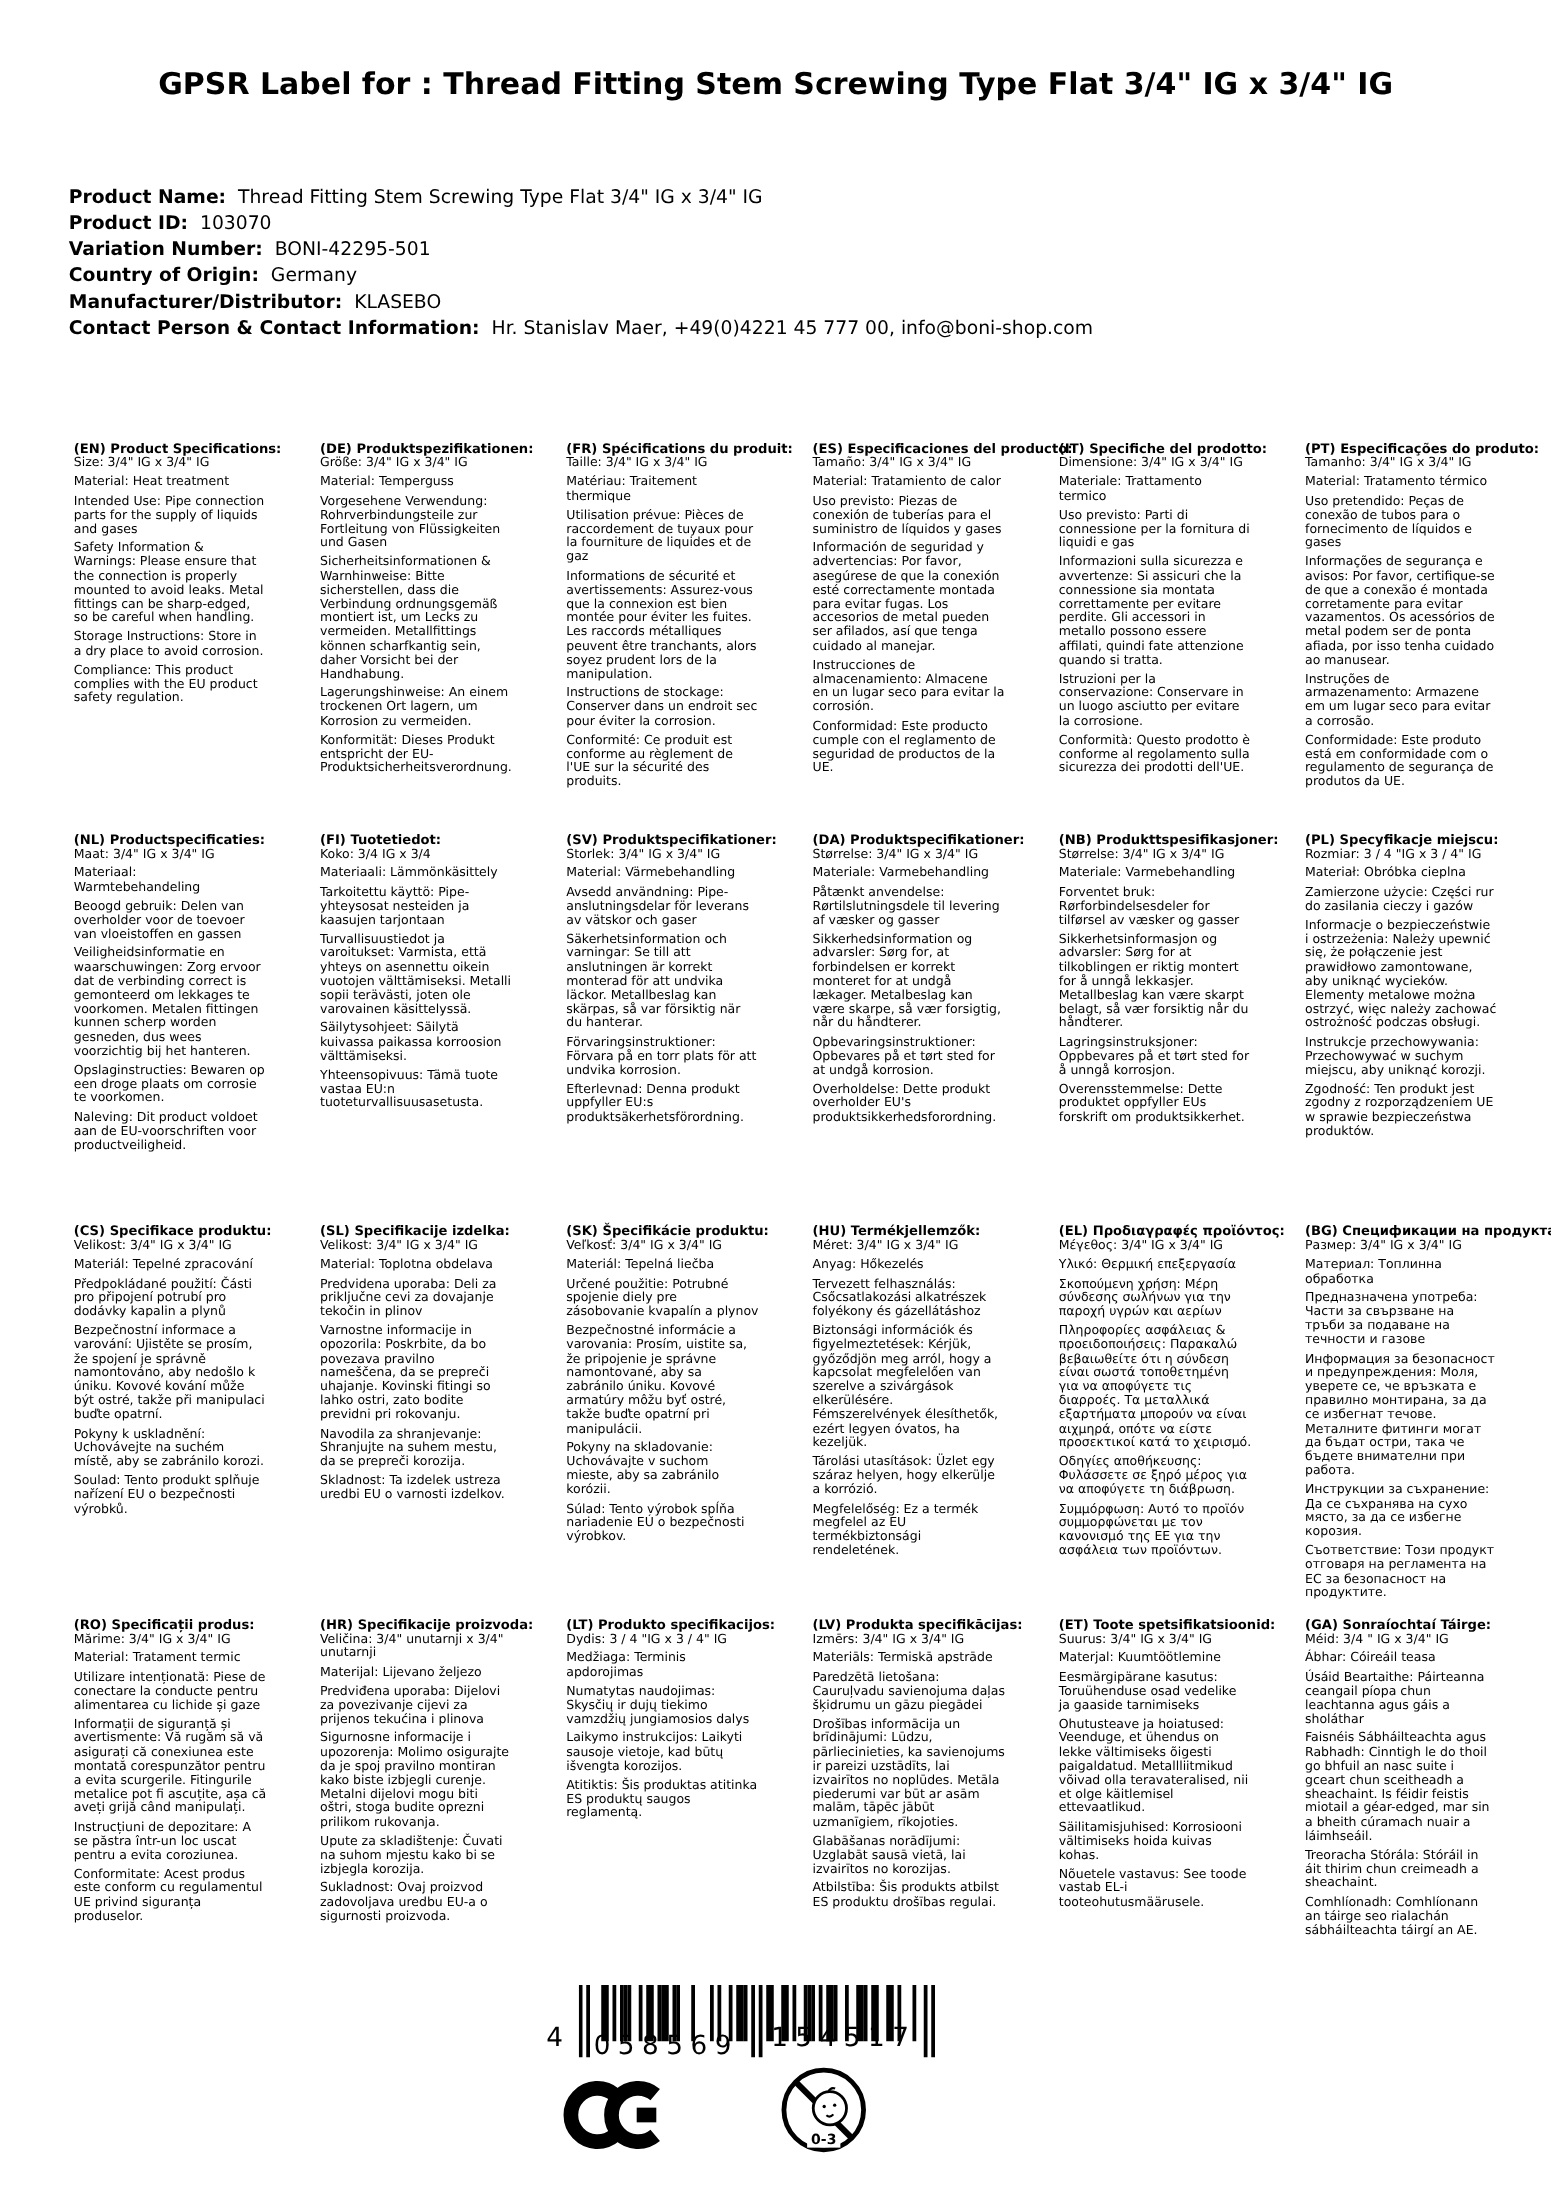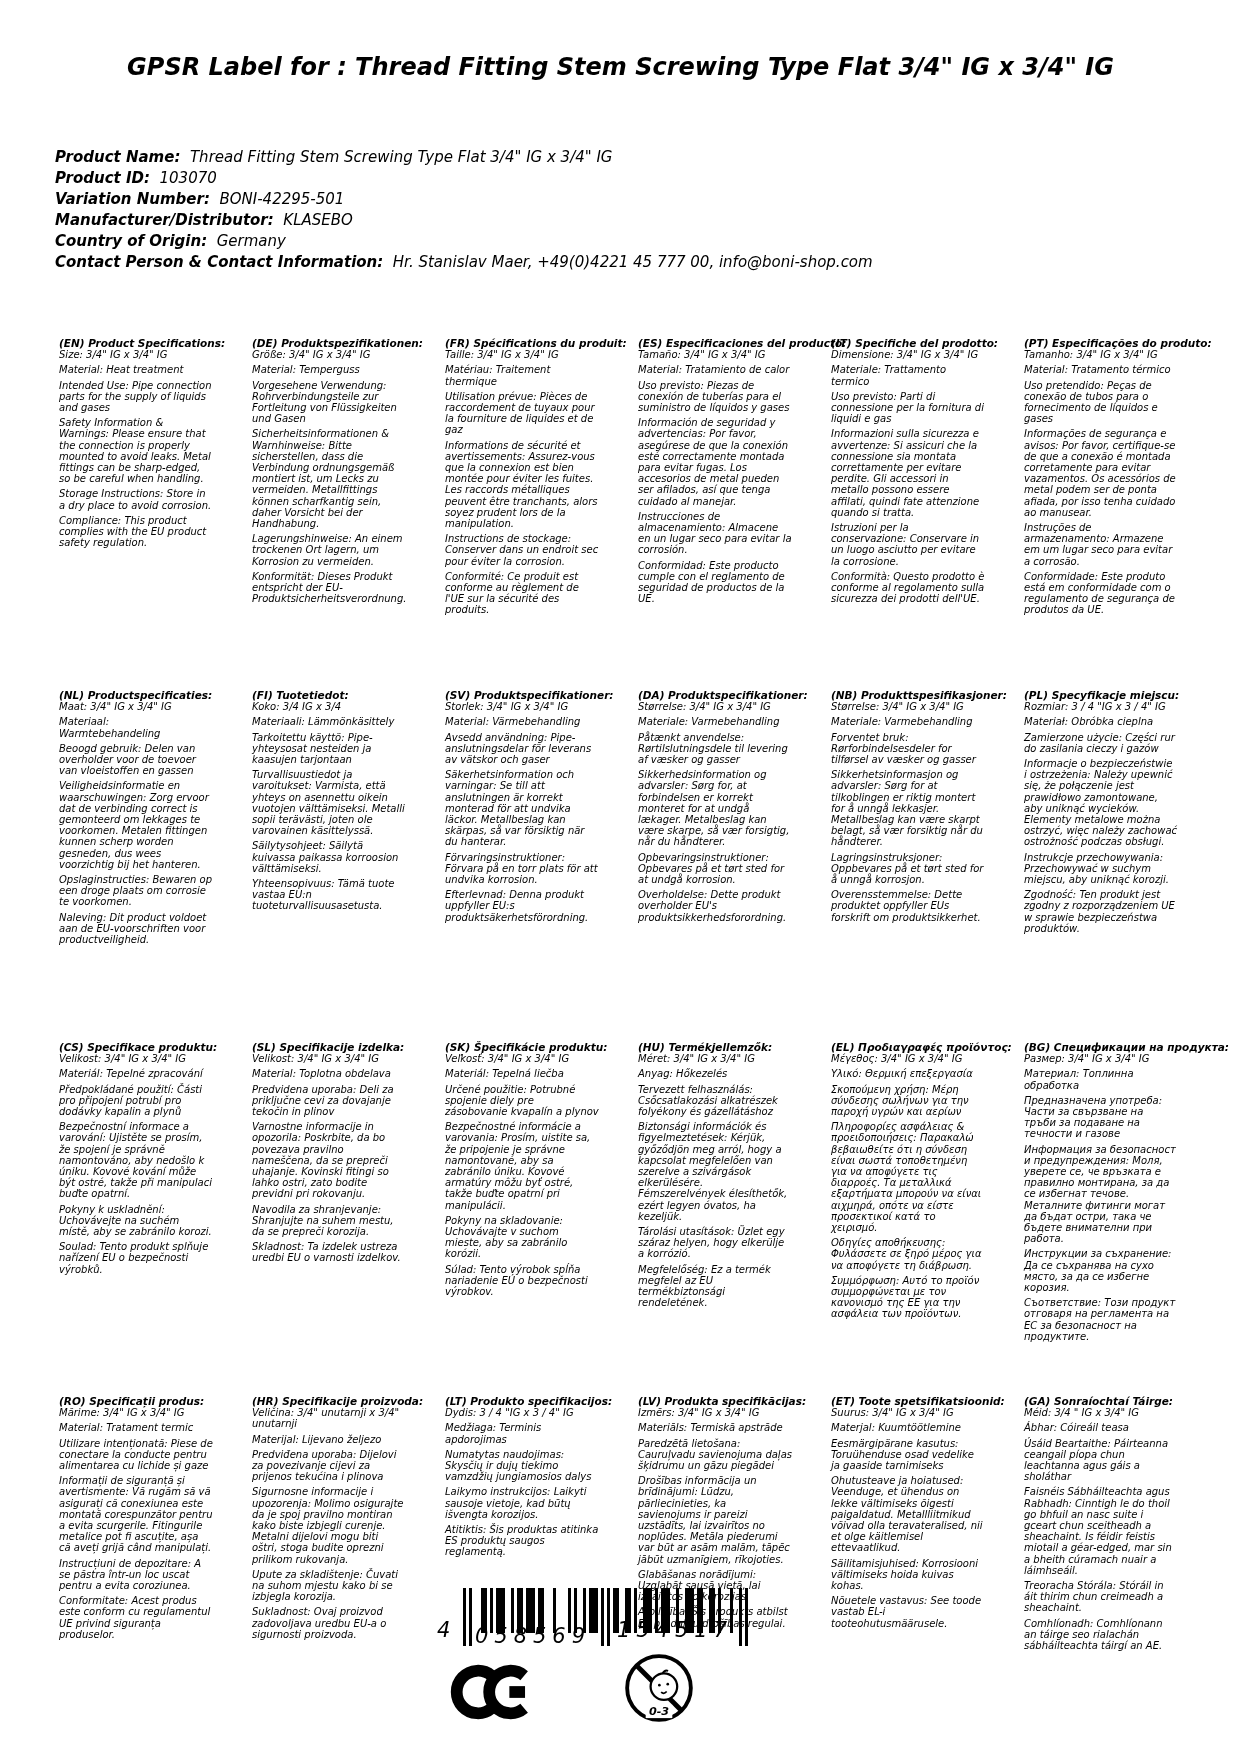--- a/index.html
+++ b/index.html
@@ -1,27 +1,27 @@
 <!DOCTYPE html>
 <html><head>
 <meta charset="utf-8">
 <style>
   * { margin:0; padding:0; box-sizing:border-box; }
   html,body { background:#fff; color:#000; font-family:"DejaVu Sans", sans-serif; }
-  .page { position:relative; width:1241px; height:1754px; background:#fff; overflow:hidden;font-style:italic; }
+  .page { position:relative; width:1241px; height:1754px; background:#fff; overflow:hidden; }
 
   .title { position:absolute; top:50px; left:0; width:100%; text-align:center; }
   .title-inner { display:inline-block; max-width:1000px; font-size:24px; font-weight:bold; line-height:34px; }
 
   .product-info { position:absolute; top:147px; left:55px; font-size:15px; line-height:21px; }
   .pi-label { font-weight:bold; }
 
-  .spec-grid { position:absolute; top:338px; left:59px;
+  .spec-grid { position:absolute; top:354px; left:59px;
     display:grid; grid-template-columns:repeat(6,154px); column-gap:43px;
-    grid-template-rows:313px 313px 315px auto;gap:39px; }
+    grid-template-rows:313px 313px 315px auto; }
   .spec-block { font-size:10px; line-height:11.2px; }
   .spec-heading { font-weight:bold; font-size:10.5px; white-space:nowrap; }
   .spec-par { margin:0 0 4px 0; }
 
   .barcode-wrap { position:absolute; top:1588px; left:437px; width:330px; height:70px; }
   .barcode-bars { position:absolute; left:26px; top:0; }
   .barcode-bars rect { fill:#000; }
   .bc-digit { position:absolute; font-size:21px; color:#000; }
   .bc-first { left:0; top:30px; }
   .bc-left  { left:96px; top:16px; transform:translateX(-50%); letter-spacing:6px;margin-top:20px; }
@@ -36,22 +36,22 @@
 <div class="page">
 
   <div class="title">
     <div class="title-inner">GPSR Label for : Thread Fitting Stem Screwing Type Flat 3/4" IG x 3/4" IG</div>
   </div>
 
   <div class="product-info">
       <div><span class="pi-label">Product Name:</span><span>&nbsp; Thread Fitting Stem Screwing Type Flat 3/4" IG x 3/4" IG</span></div>
       <div><span class="pi-label">Product ID:</span><span>&nbsp; 103070</span></div>
       <div><span class="pi-label">Variation Number:</span><span>&nbsp; BONI-42295-501</span></div>
+      <div><span class="pi-label">Country of Origin:</span><span>&nbsp; Germany</span></div>
       <div><span class="pi-label">Manufacturer/Distributor:</span><span>&nbsp; KLASEBO</span></div>
-      <div><span class="pi-label">Country of Origin:</span><span>&nbsp; Germany</span></div>
       <div><span class="pi-label">Contact Person &amp; Contact Information:</span><span>&nbsp; Hr. Stanislav Maer, +49(0)4221 45 777 00, info@boni-shop.com</span></div>
     </div>
 
   <div class="spec-grid">
       <div class="spec-block">
         <div class="spec-heading">(EN) Product Specifications:</div>
         <p class="spec-par">Size: 3/4" IG x 3/4" IG</p>
         <p class="spec-par">Material: Heat treatment</p>
         <p class="spec-par">Intended Use: Pipe connection parts for the supply of liquids and gases</p>
         <p class="spec-par">Safety Information &amp; Warnings: Please ensure that the connection is properly mounted to avoid leaks. Metal fittings can be sharp-edged, so be careful when handling.</p>

